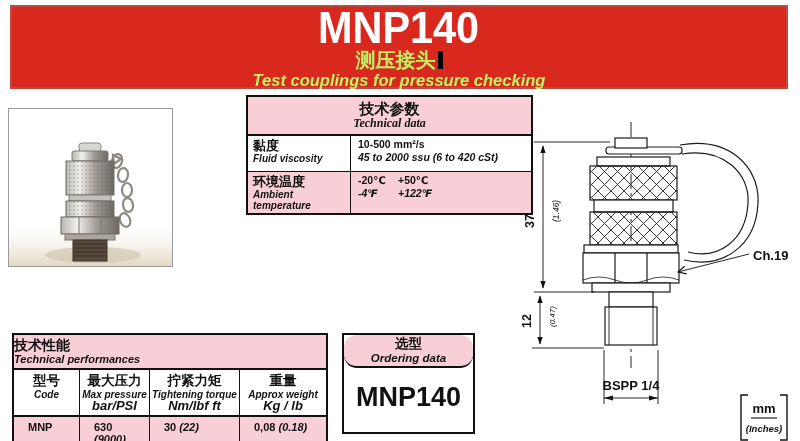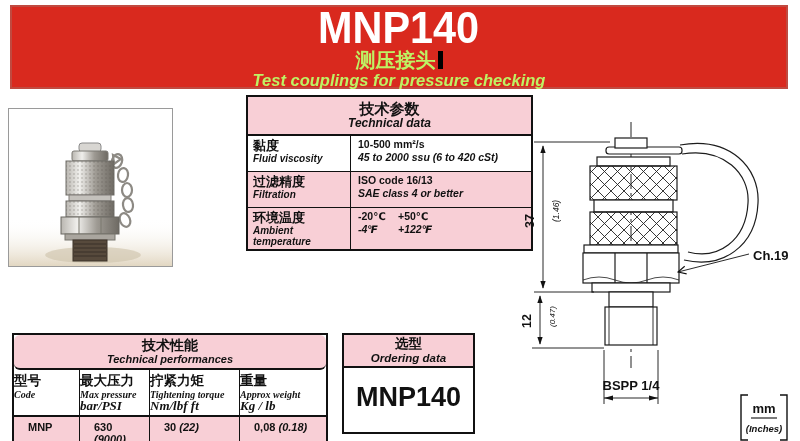--- a/index.html
+++ b/index.html
@@ -18,50 +18,50 @@
   .banner .en { color:#bef264; font-size:16.5px; font-weight:700; font-style:italic; line-height:18px; }
 
   
   .photo-box { position:absolute; left:8px; top:108px; width:165px; height:159px;
     border:1px solid #9a9a9a; background:#fff; }
 
   
   .tech-table { position:absolute; left:215px; top:95px; width:287px; border:2px solid #111; background:#fff;margin-left:31px; }
   .tt-head { background:#f8cfd6; border-bottom:2px solid #111; text-align:center; padding:3px 0 4px; }
   .tt-head .t-cn { font-size:15px; font-weight:700; line-height:17px; }
-  .tt-head .t-en { font-size:12px; font-weight:700; font-style:italic; line-height:13px; }
+  .tt-head .t-en { font-size:12px; font-weight:700; font-style:italic; line-height:13px;font-family:Liberation Serif, serif; }
   .td-row { display:grid; grid-template-columns:103px 1fr; }
   .td-row + .td-row { border-top:1.5px solid #111; }
   .td-row.pink { background:#f8cfd6; }
   .td-label { border-right:1.5px solid #111; padding:2px 0 2px 5px; }
   .td-label .l-cn { font-size:13px; font-weight:700; line-height:15px; }
   .td-label .l-en { font-size:10px; font-weight:700; font-style:italic; line-height:11px; }
   .td-val { padding:2px 0 7px 7px; }
   .td-val .v-line { font-size:10.5px; font-weight:700; line-height:13px; white-space:nowrap; }
   .td-val .v-line.it { font-style:italic; }
   .td-val .va { display:inline-block; min-width:40px; }
 
   
   .perf-table { position:absolute; left:12px; top:333px; width:316px; border:2px solid #111; background:#fff; }
-  .pf-head { background:#f8cfd6; border-bottom:2px solid #111; text-align:center; padding:2px 0 3px;border-radius:6px; }
+  .pf-head { background:#f8cfd6; border-bottom:2px solid #111; text-align:left; padding:2px 0 3px; }
   .pf-head .t-cn { font-size:14px; font-weight:700; line-height:16px; }
   .pf-head .t-en { font-size:11px; font-weight:700; font-style:italic; line-height:12px; }
   .pf-cols, .pf-data { display:grid; grid-template-columns:66px 70px 90px 86px; }
-  .pf-col { border-right:1.5px solid #111; text-align:left; padding:3px 0 2px; min-height:45px;font-family:Liberation Serif, serif; }
+  .pf-col { border-right:1.5px solid #111; text-align:center; padding:3px 0 2px; min-height:45px; }
   .pf-col:last-child, .pf-cell:last-child { border-right:none; }
   .pf-col .c-cn { font-size:13.5px; font-weight:700; line-height:16px; }
   .pf-col .c-en { font-size:10px; font-weight:700; font-style:italic; line-height:11px; }
   .pf-col .c-sub { font-size:13px; font-weight:700; font-style:italic; line-height:11px; }
   .pf-data { background:#f8cfd6; border-top:2px solid #111; }
   .pf-cell { border-right:1.5px solid #111; text-align:left; padding:4px 14px; font-size:11px; font-weight:700; }
   .pf-cell .paren { font-style:italic; font-weight:700; }
 
   
   .order-box { position:absolute; left:342px; top:333px; width:133px; height:101px; border:2px solid #111; background:#fff; }
-  .ob-head { background:#f8cfd6; border-bottom:2px solid #111; text-align:center; padding:1px 0 2px; }
+  .ob-head { background:#f8cfd6; border-bottom:2px solid #111; text-align:center; padding:1px 0 2px;border-radius:13px; }
   .ob-head .t-cn { font-size:13.5px; font-weight:700; line-height:16px; }
   .ob-head .t-en { font-size:11.5px; font-weight:700; font-style:italic; line-height:12px; }
   .ob-code { text-align:center; font-size:27px; font-weight:800; margin-top:14px; letter-spacing:0; }
 
   
   .drawing { position:absolute; left:520px; top:100px; width:280px; height:341px; }
   .drawing text { font-family:"Liberation Sans","DejaVu Sans",sans-serif; fill:#111; }
 </style>
 </head>
 <body>
@@ -137,30 +137,20 @@
       <div class="td-label">
         <div class="l-cn">黏度</div>
         <div class="l-en">Fluid viscosity</div>
       </div>
       <div class="td-val">
         <div class="v-line"><span class="va">10-500 mm²/s</span><span></span></div>
         <div class="v-line it"><span class="va">45 to 2000 ssu (6 to 420 cSt)</span><span></span></div>
       </div>
     </div>
 
-    <div class="td-row pink">
-      <div class="td-label">
-        <div class="l-cn">过滤精度</div>
-        <div class="l-en">Filtration</div>
-      </div>
-      <div class="td-val">
-        <div class="v-line"><span class="va">ISO code 16/13</span><span></span></div>
-        <div class="v-line it"><span class="va">SAE class 4 or better</span><span></span></div>
-      </div>
-    </div>
 
 
     <div class="td-row pink">
       <div class="td-label">
         <div class="l-cn">环境温度</div>
         <div class="l-en">Ambient temperature</div>
       </div>
       <div class="td-val">
         <div class="v-line"><span class="va">-20℃</span><span>+50℃</span></div>
         <div class="v-line it"><span class="va">-4℉</span><span>+122℉</span></div>

